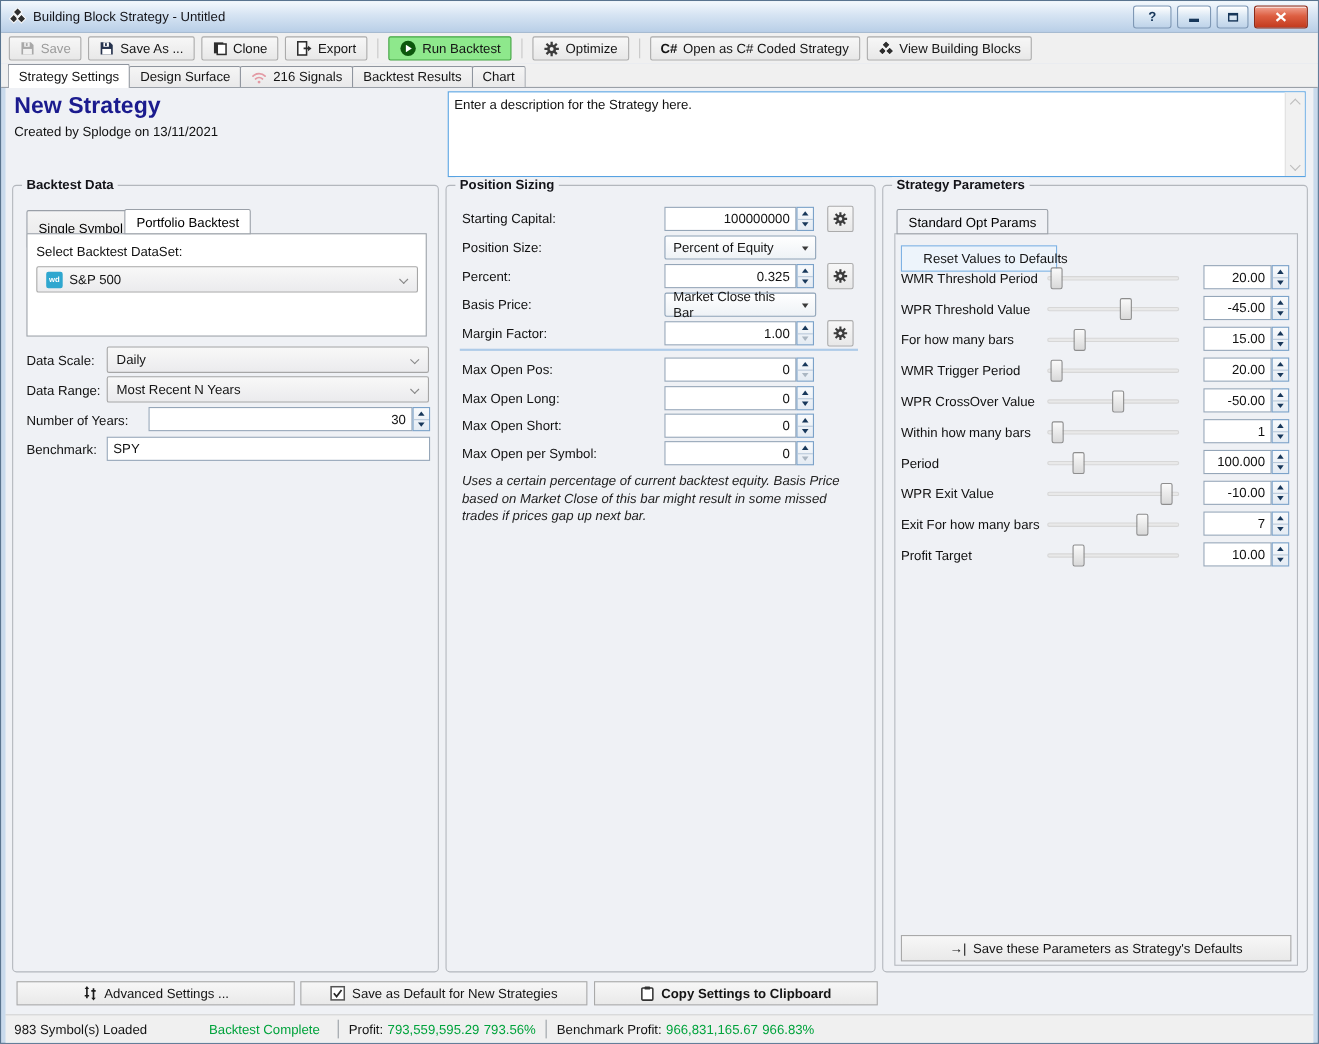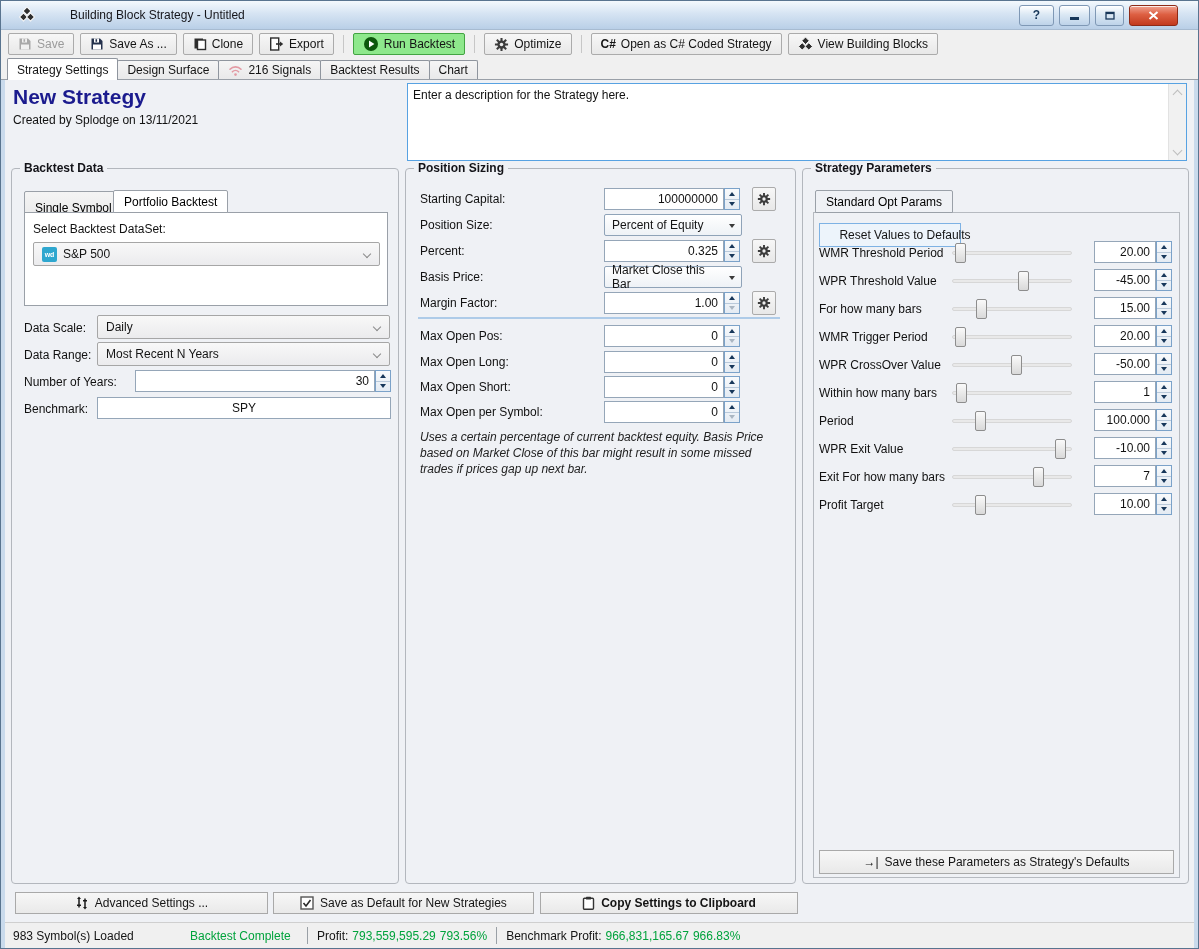--- a/index.html
+++ b/index.html
@@ -1,19 +1,19 @@
 <!DOCTYPE html>
 <html><head>
 <meta charset="utf-8">
 <style>
   html,body{margin:0;padding:0;}
   body{width:1199px;height:949px;font-family:"Liberation Sans",sans-serif;background:#fff;overflow:hidden;}
   .window{position:relative;width:1197px;height:947px;border:1px solid #59748f;background:#c9daec;box-sizing:content-box;}
   
-  .titlebar{height:28px;background:linear-gradient(#f4f9fd,#d6e4f3 45%,#b9cfe7);display:flex;align-items:center;padding:0 18px;border-bottom:1px solid #a7bbd1;gap:29px;}
+  .titlebar{height:28px;background:linear-gradient(#f4f9fd,#d6e4f3 45%,#b9cfe7);display:flex;align-items:center;padding:0 7px;border-bottom:1px solid #a7bbd1;}
   .title-text{font-size:12px;color:#15151a;margin-left:6px;}
   .winbtns{margin-left:auto;display:flex;gap:5px;padding-right:2px;}
   .wbtn{height:19px;border:1px solid #7f98b5;border-radius:3px;background:linear-gradient(#ffffff,#dbe8f4 45%,#bed3e9);display:flex;align-items:center;justify-content:center;font-size:12px;font-weight:bold;color:#17375a;box-shadow:inset 0 1px 0 rgba(255,255,255,.8);}
   .wbtn.help{width:33px}.wbtn.minb{width:29px}.wbtn.maxb{width:27px}
   .wbtn.closeb{width:47px;background:linear-gradient(#f3a violet);background:linear-gradient(#f2a violet);}
   .wbtn.closeb{background:linear-gradient(#f0a392,#dd5f42 45%,#c23a1e);border-color:#8e2a17;}
   .minbar{width:9px;height:3px;background:#17375a;margin-top:7px;}
   
   .toolbar{height:28px;background:#f0f0f0;display:flex;align-items:center;padding:0 7px;gap:6px;}
   .tbtn{height:22px;display:inline-flex;align-items:center;gap:5px;padding:0 9px;font-size:12px;color:#141414;background:linear-gradient(#f7f7f7,#e8e8e8);border:1px solid #ababab;border-radius:2px;white-space:nowrap;box-sizing:border-box;}
@@ -252,21 +252,21 @@
       <div class="flabel" style="left:12px;top:206px;">Number of Years:</div>
       <div class="numbox" style="left:123px;top:201px;width:240px;">
             <span>30</span>
           </div>
       <div class="spin" style="left:363px;top:201px;">
             <b class="u"></b>
             <b class="d"></b>
           </div>
 
       <div class="flabel" style="left:12px;top:233px;">Benchmark:</div>
-      <div class="numbox lft" style="left:85px;top:228px;width:294px;justify-content:center;">
+      <div class="numbox lft" style="left:85px;top:228px;width:294px;">
             <span>SPY</span>
           </div>
     </div>
 
     <div class="gb" style="left:400px;width:391px;">
       <div class="gb-title">Position Sizing</div>
 
       <div class="flabel" style="left:14px;top:23px;">Starting Capital:</div>
       <div class="numbox" style="left:198px;top:19px;width:120px;">
             <span>100000000</span>

